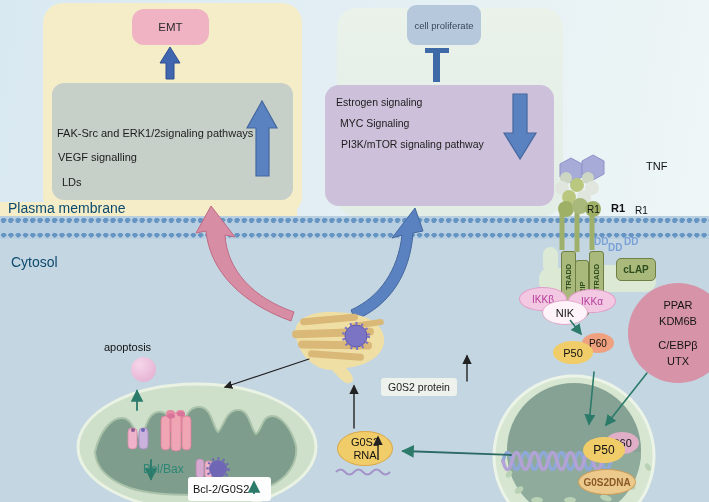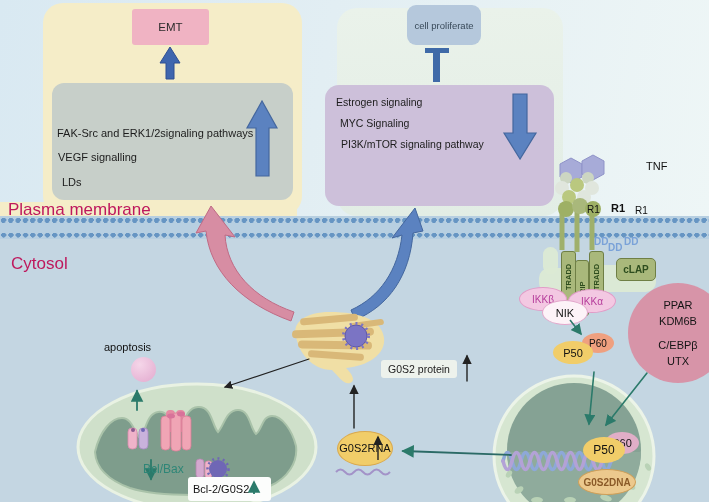--- a/index.html
+++ b/index.html
@@ -13,50 +13,50 @@
   .membrane{left:0;top:216px;width:709px;height:23px;z-index:3;
     background:
       radial-gradient(circle 2.6px at 3.6px 4px,#6695c3 97%,rgba(0,0,0,0) 100%) left 0 top 0/7.3px 8.5px repeat-x,
       radial-gradient(circle 2.6px at 3.6px 4.4px,#6695c3 97%,rgba(0,0,0,0) 100%) left 0 bottom 0/7.3px 8.5px repeat-x,
       #b7cfe1;}
   
   .yellow-box{left:43px;top:3px;width:259px;height:213px;background:#f5edc8;border-radius:20px;z-index:1;}
   .green-box{left:337px;top:8px;width:226px;height:208px;background:linear-gradient(#eaf2ea,#e2ede5);border-radius:20px;z-index:1;}
   .gray-box{left:52px;top:83px;width:241px;height:117px;background:#c7cfc9;border-radius:12px;z-index:2;}
   .purple-box{left:325px;top:85px;width:229px;height:121px;background:#cdc0da;border-radius:14px;z-index:2;}
-  .emt-box{left:132px;top:9px;width:77px;height:36px;background:#f0b3c3;border-radius:3px;z-index:2;
+  .emt-box{left:132px;top:9px;width:77px;height:36px;background:#f0b3c3;border-radius:12px;z-index:2;
     display:flex;align-items:center;justify-content:center;font-size:11.5px;color:#2b2b2b;}
   .prolif-box{left:407px;top:5px;width:74px;height:40px;background:#b5c8dc;border-radius:9px;z-index:2;
     display:flex;align-items:center;justify-content:center;font-size:9.5px;color:#394a5a;text-align:center;}
   
   .pline{z-index:4;font-size:11px;color:#1c1c1c;white-space:nowrap;}
-  .teal-label{z-index:4;color:#be185d;font-size:17px;white-space:nowrap;}
+  .teal-label{z-index:4;color:#0c4a6e;font-size:14px;white-space:nowrap;}
   
   #art{left:0;top:0;z-index:5;pointer-events:none;}
   #art-top{left:0;top:0;z-index:8;pointer-events:none;}
   
   .pill{z-index:6;border-radius:50%;display:flex;align-items:center;justify-content:center;white-space:nowrap;}
   .ikk{background:#f3c8e2;border:1px solid #e19cc7;color:#b53d9b;font-size:10px;}
   .nik{background:#fdf3f8;border:1px solid #e3a8cc;color:#111;font-size:11px;}
   .p50{background:#f1cd69;color:#111;}
   .p60c{background:#efa07f;color:#111;}
   .p60n{background:#e0aec7;color:#111;}
   .gene{background:#ecc98d;border:1px solid #cf9f58;color:#8a5a28;font-weight:bold;font-size:10px;}
   .rna{background:#f1cd69;border:1px solid #d9a94f;color:#111;font-size:11px;line-height:13px;
-       flex-direction:row;text-align:center;}
+       flex-direction:column;text-align:center;}
   .olive{background:#a9b87b;border:1px solid #6f7f45;color:#2e4d1e;}
   .adapter{z-index:6;writing-mode:vertical-rl;transform:rotate(180deg);font-size:7.5px;font-weight:bold;
        display:flex;align-items:center;justify-content:center;border-radius:3px;letter-spacing:0;}
   .glow{z-index:4;background:#dcead4;border-radius:10px;opacity:.95;}
   .ppar-circle{left:628px;top:283px;width:100px;height:100px;border-radius:50%;background:#d794a8;z-index:6;
        display:flex;flex-direction:column;align-items:center;justify-content:center;font-size:11px;color:#141414;}
   .ppar-circle div{line-height:16px;}
   .ppar-gap{height:8px;}
   .note-box{z-index:6;background:#edf2ec;border-radius:3px;display:flex;align-items:center;justify-content:center;
-       font-size:10.5px;color:#222;}
+       font-size:10.5px;color:#222;margin-top:18px;}
   .white-box{z-index:6;background:#fcfdfc;border-radius:3px;display:flex;align-items:center;
        font-size:11px;color:#111;padding-left:5px;}
   .apop-circle{left:131px;top:357px;width:25px;height:25px;border-radius:50%;z-index:6;
        background:radial-gradient(circle at 35% 30%,#f5d6e9,#e2a9ce);}
   .small-label{z-index:6;font-size:11px;color:#111;white-space:nowrap;padding-left:40px;}
 </style>
 </head>
 <body>
 
 <div id="stage">

